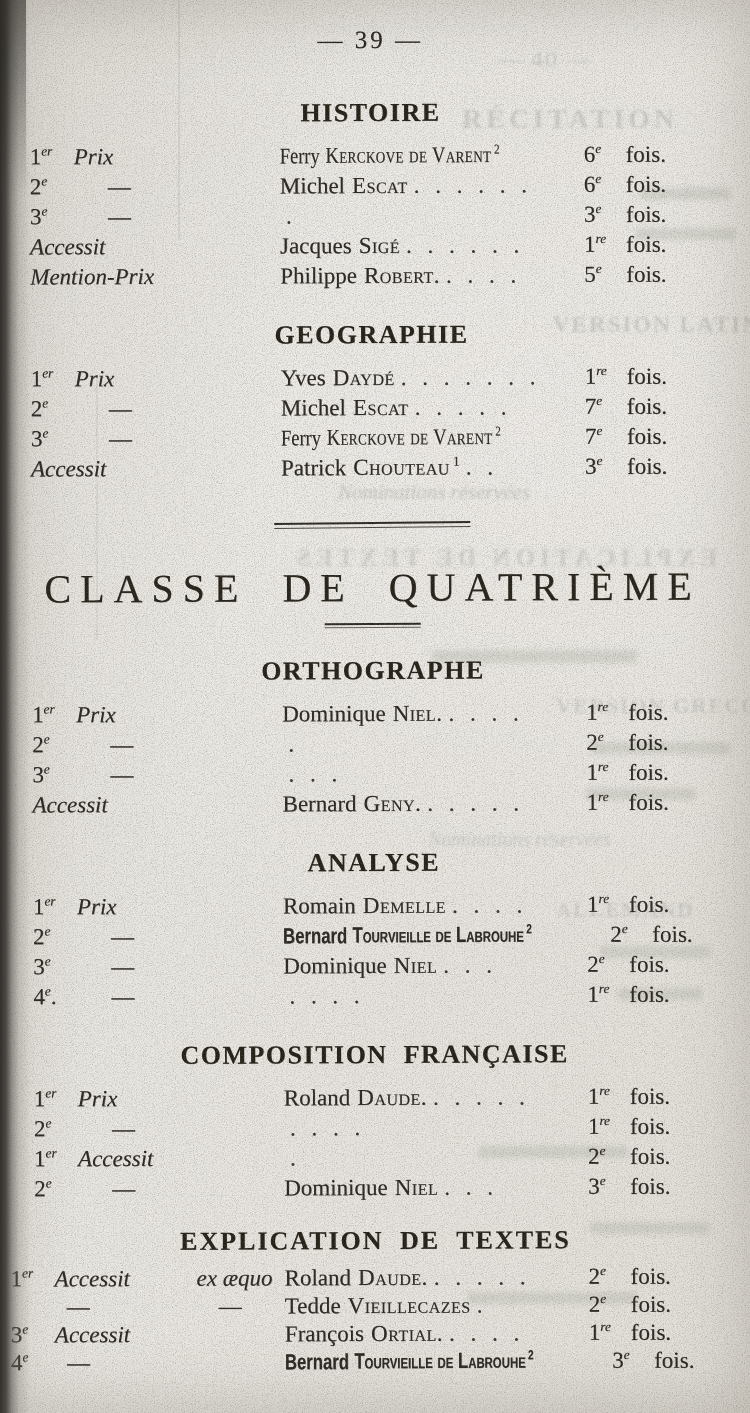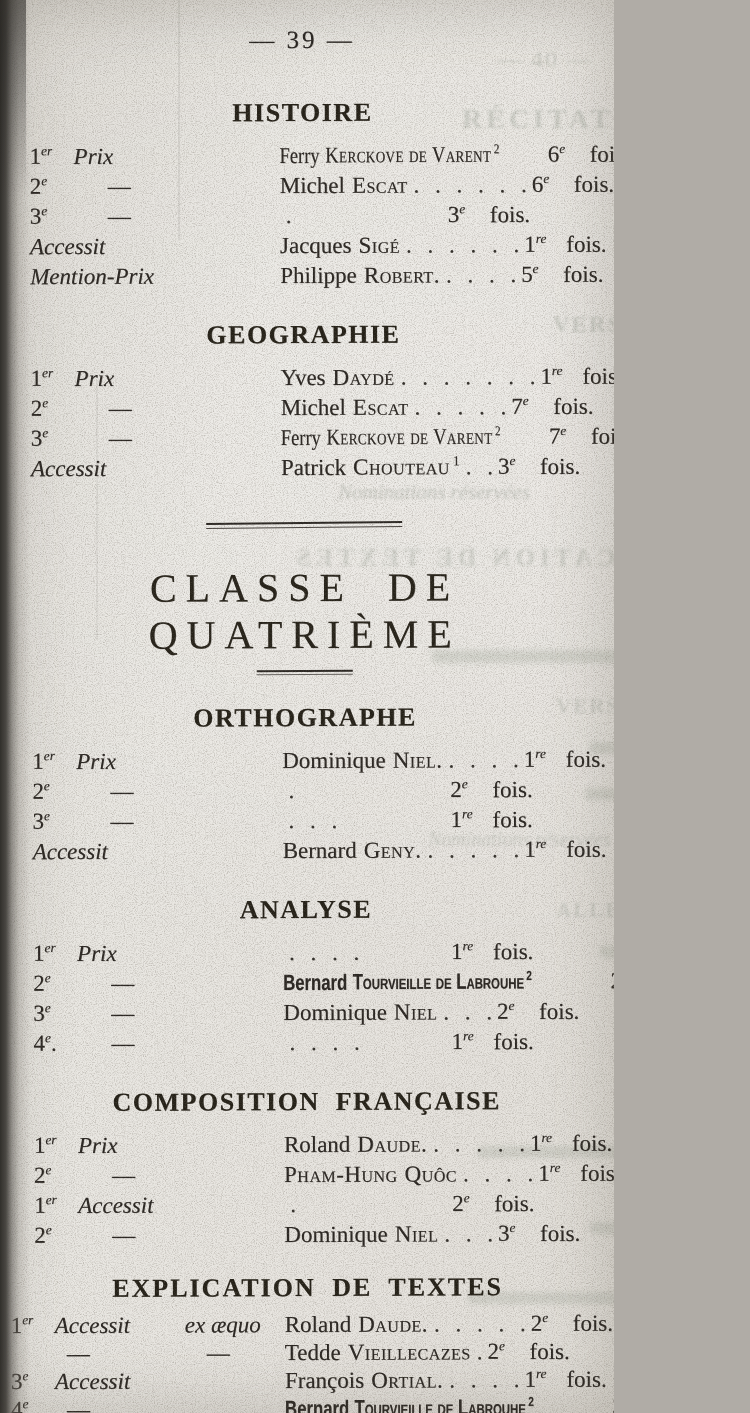--- a/index.html
+++ b/index.html
@@ -1,17 +1,17 @@
 <!DOCTYPE html>
 <html><head>
 <meta charset="utf-8">
 <style>
   html,body{margin:0;padding:0;background:#b0aca6;}
   .page{
-    position:relative; width:614px; height:1413px; overflow:hidden;
+    position:relative; width:750px; height:1413px; overflow:hidden;
     background:
       radial-gradient(1200px 900px at 70% 30%, rgba(255,255,255,0.25), rgba(0,0,0,0) 60%),
       linear-gradient(105deg,#dcd9d3 0%, #e9e7e2 35%, #e7e4df 70%, #e2dfd9 100%);
     font-family:"Liberation Serif", serif;
     color:#2a2622;
   }
   .vignette{position:absolute;inset:0;box-shadow:inset 0 0 70px rgba(85,78,66,0.28);pointer-events:none;z-index:4;}
   .edge-left{
     position:absolute;left:0;top:0;bottom:0;width:30px;z-index:3;pointer-events:none;
     background:linear-gradient(90deg,#2c2b29 0px,#4a4845 6px,rgba(95,92,88,0.55) 12px,rgba(130,126,120,0.25) 19px,rgba(150,146,140,0) 30px);
@@ -43,21 +43,21 @@
   .row{display:flex;align-items:baseline;height:30px;font-size:23px;white-space:nowrap;}
   .section.tight .row{height:28px;}
   .rank{width:250px;flex:none;display:flex;align-items:baseline;font-style:italic;}
   .rank.wide{margin-left:-24px;width:274px;}
   .ord{width:44px;flex:none;font-style:normal;}
   .ord sup,.tnum sup{font-size:58%;letter-spacing:0;font-style:italic;}
   .rlabel{min-width:128px;}
   .rank.wide .rlabel{min-width:122px;}
   .rlabel.dash{font-style:normal;text-indent:34px;}
   .rank.wide .rlabel.dash{text-indent:12px;}
-  .rlabel2{margin-left:8px;}
+  .rlabel2{margin-left:20px;}
   .rlabel2.dash2{font-style:normal;text-indent:22px;}
 
   .name{flex:1;display:flex;align-items:baseline;overflow:visible;}
   .nwrap{display:inline-block;white-space:nowrap;}
   .first{margin-right:7px;}
   .sc{font-variant:small-caps;letter-spacing:0.5px;}
   sup.nsup{font-size:60%;margin-left:3px;}
   .dots{letter-spacing:5px;margin-left:6px;color:#33302b;}
   .nwrap.cond{transform-origin:0 78%;}
   .nwrap.cond-serif{transform:scaleX(0.82);font-size:22.5px;}
@@ -305,20 +305,21 @@
           </div>
         </div>
         <div class="section">
           <div class="section-heading">ANALYSE</div>
           <div class="row">
             <div class="rank">
               <span class="ord">1<sup>er</sup></span>
               <span class="rlabel">Prix</span>
             </div>
             <div class="name">
+              <span class="nwrap"><span class="first">Romain</span><span class="last sc">Demelle</span></span>
               <span class="dots">. . . .</span>
             </div>
             <div class="times">
               <span class="tnum">1<sup>re</sup></span>
               <span class="fois">fois.</span>
             </div>
           </div>
           <div class="row">
             <div class="rank">
               <span class="ord">2<sup>e</sup></span>
@@ -375,21 +376,20 @@
               <span class="tnum">1<sup>re</sup></span>
               <span class="fois">fois.</span>
             </div>
           </div>
           <div class="row">
             <div class="rank">
               <span class="ord">2<sup>e</sup></span>
               <span class="rlabel dash">—</span>
             </div>
             <div class="name">
-              <span class="nwrap"><span class="first sc">Pham-Hung</span><span class="last sc">Quôc</span></span>
               <span class="dots">. . . .</span>
             </div>
             <div class="times">
               <span class="tnum">1<sup>re</sup></span>
               <span class="fois">fois.</span>
             </div>
           </div>
           <div class="row">
             <div class="rank">
               <span class="ord">1<sup>er</sup></span>

